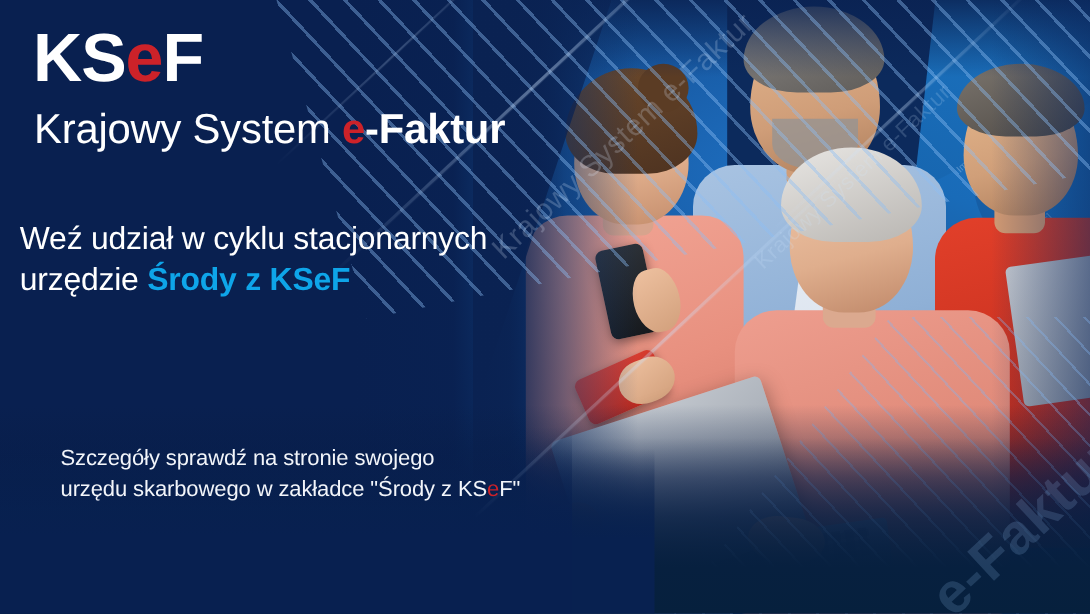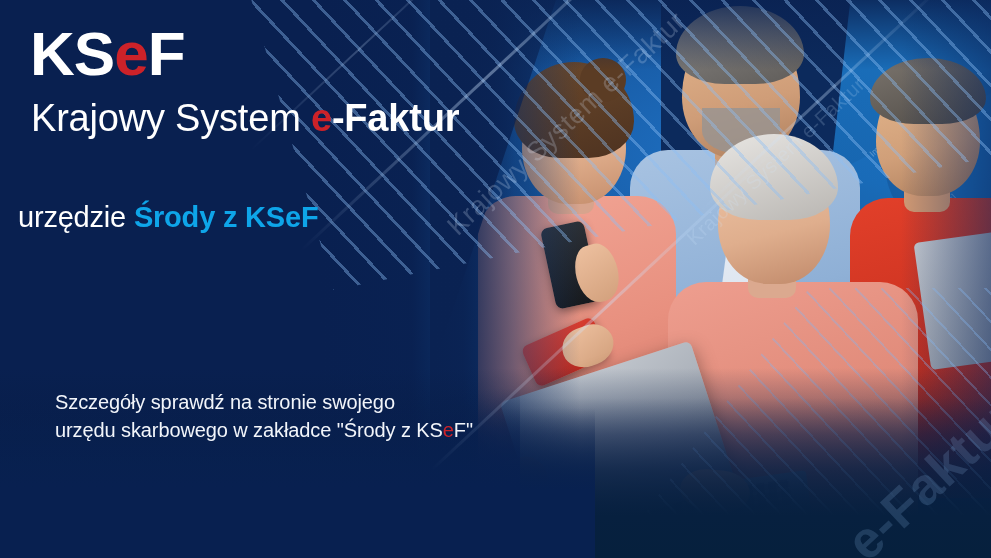--- a/index.html
+++ b/index.html
@@ -242,21 +242,21 @@
   .headline{
     position:absolute;left:18px;top:198px;
     font-size:29px;line-height:38px;color:#ffffff;font-weight:400;
     letter-spacing:-.2px;
   }
   .headline b{font-weight:700;}
   .headline .red{color:#cc2229;font-weight:700;}
   .headline .gold{color:#0ea5e9;font-weight:700;}
 
   .note{
-    position:absolute;left:55px;top:388px;
+    position:absolute;left:55px;top:403px;
     font-size:20px;line-height:28px;color:#f2f5fa;font-weight:400;
     letter-spacing:-.1px;
   }
   .note .red{color:#cc2229;font-weight:400;}
 </style>
 </head>
 <body>
 
 <div class="banner">
 
@@ -345,20 +345,21 @@
   <div class="wm wm-3">e-Faktur</div>
 
   <div class="content">
 
     <div class="logo"><span>KS</span><span class="red">e</span><span>F</span></div>
 
     <div class="subtitle"><span>Krajowy System </span><span class="red">e</span><span class="em">-Faktur</span></div>
 
     <div class="headline">
 
+      <div>Weź udział w cyklu stacjonarnych</div>
 
       <div><span>urzędzie </span><span class="gold">Środy z KSeF</span></div>
 
     </div>
 
     <div class="note">
       <div>Szczegóły sprawdź na stronie swojego</div>
       <div><span>urzędu skarbowego w zakładce "Środy z KS</span><span class="red">e</span><span>F"</span></div>
     </div>
 

